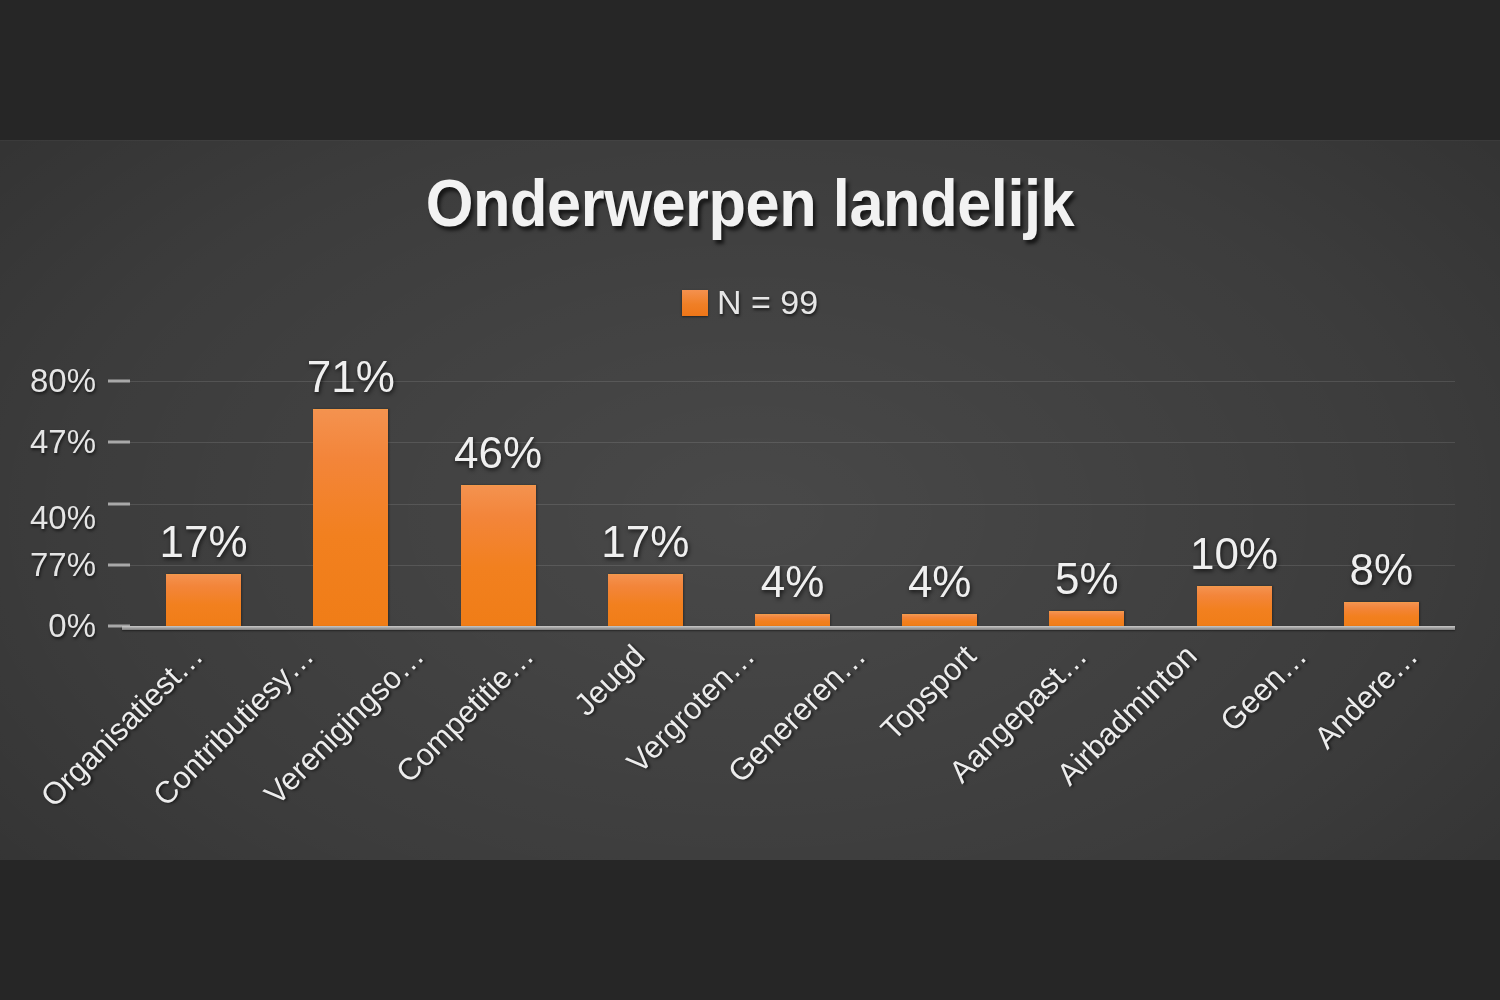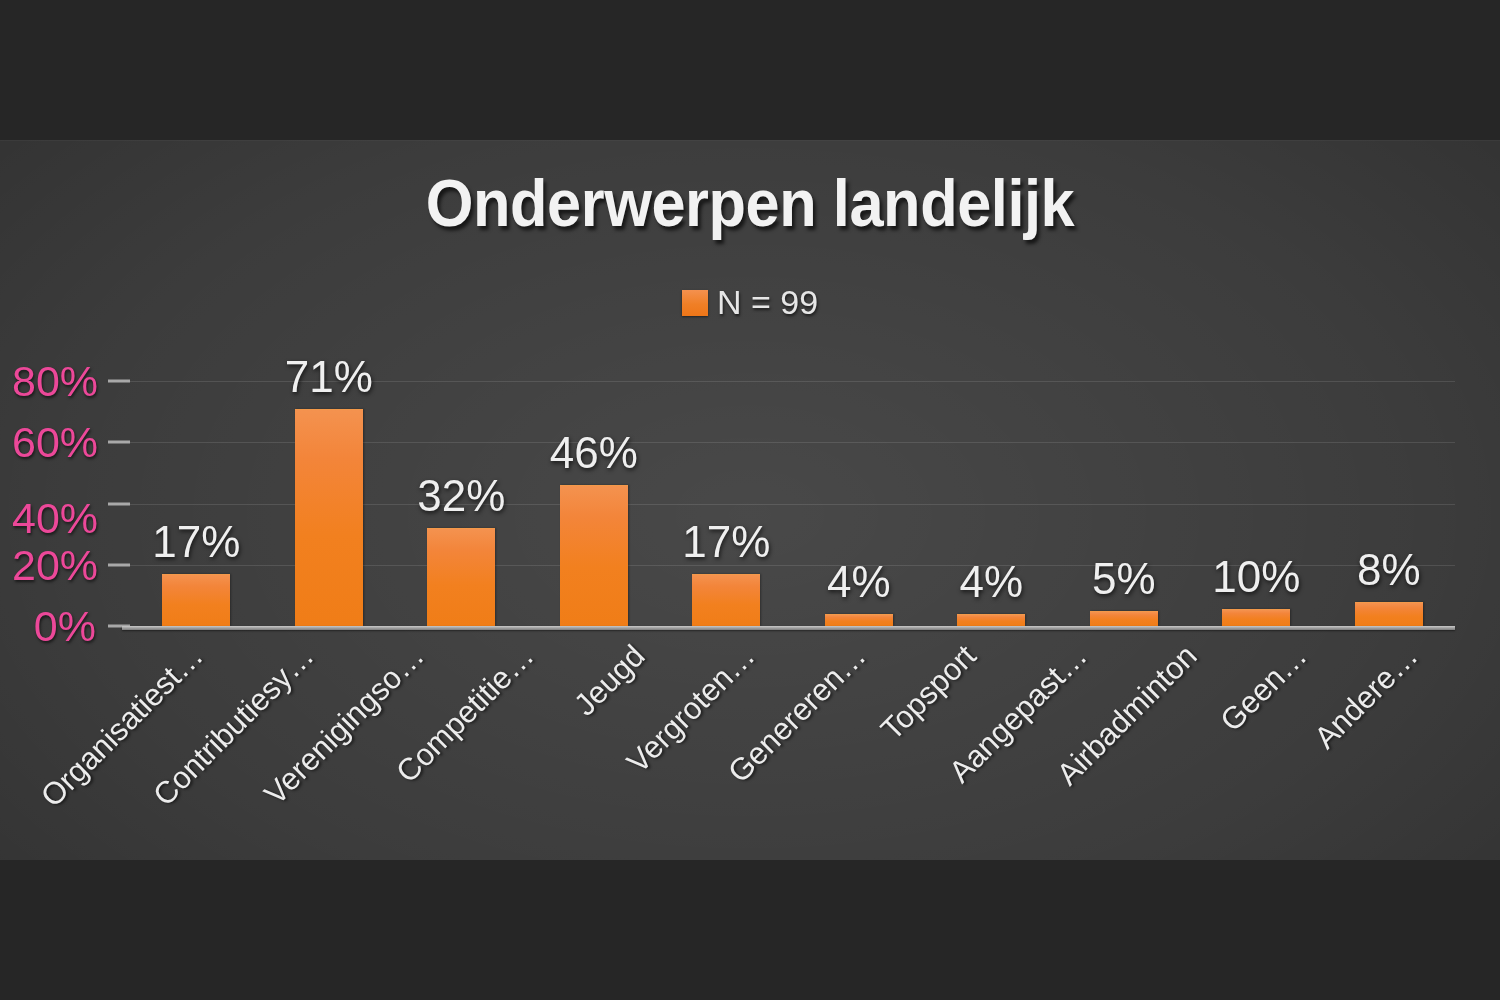--- a/index.html
+++ b/index.html
@@ -82,22 +82,22 @@
     background:linear-gradient(180deg,#c9c9c9 0%, #9a9a9a 60%, #7d7d7d 100%);
     box-shadow:0 1px 2px rgba(0,0,0,0.45);
   }
 
   
   .ytick{
     position:absolute;
     right:1333px;
     width:110px;
     text-align:right;
-    font-size:43px;
-    color:#ec4899;
+    font-size:33px;
+    color:#e5e5e5;
     text-shadow:1px 2px 3px rgba(0,0,0,0.6);
     transform:translateY(-50%);
     padding-right:26px;
   }
   .ytick-dash{
     position:absolute;
     right:1325px;
     width:22px; height:3px;
     background:#a8a8a8;
     transform:translateY(-50%);
@@ -177,46 +177,41 @@
   <div id="plot">
     <div id="gridlines">
         <div class="gridline" style="top: 183.75px;"></div>
         <div class="gridline" style="top: 122.5px;"></div>
         <div class="gridline" style="top: 61.25px;"></div>
         <div class="gridline" style="top: 0px;"></div>
       </div>
     <div id="yticks">
         <div class="ytick" style="top: 245px;">0%</div>
         <div class="ytick-dash" style="top: 245px;"></div>
-        <div class="ytick" style="top: 183.75px;">20%</div>
+        <div class="ytick" style="top: 183.75px;">77%</div>
         <div class="ytick-dash" style="top: 183.75px;"></div>
         <div class="ytick" style="top: 137px;">40%</div>
         <div class="ytick-dash" style="top: 122.5px;"></div>
-        <div class="ytick" style="top: 61.25px;">60%</div>
+        <div class="ytick" style="top: 61.25px;">47%</div>
         <div class="ytick-dash" style="top: 61.25px;"></div>
         <div class="ytick" style="top: 0px;">80%</div>
         <div class="ytick-dash" style="top: 0px;"></div>
       </div>
     <div id="bars">
         <div class="slot">
           <div class="bar" style="height: 52.0625px;">
             <div class="bar-label">17%</div>
           </div>
         </div>
         <div class="slot">
           <div class="bar" style="height: 217.438px;">
             <div class="bar-label">71%</div>
           </div>
         </div>
         <div class="slot">
-          <div class="bar" style="height: 98px;">
-            <div class="bar-label">32%</div>
-          </div>
-        </div>
-        <div class="slot">
           <div class="bar" style="height: 140.875px; margin-top: 41px;">
             <div class="bar-label">46%</div>
           </div>
         </div>
         <div class="slot">
           <div class="bar" style="height: 52.0625px;">
             <div class="bar-label">17%</div>
           </div>
         </div>
         <div class="slot">
@@ -228,21 +223,21 @@
           <div class="bar" style="height: 12.25px;">
             <div class="bar-label">4%</div>
           </div>
         </div>
         <div class="slot">
           <div class="bar" style="height: 15.3125px;">
             <div class="bar-label">5%</div>
           </div>
         </div>
         <div class="slot">
-          <div class="bar" style="height: 17px;">
+          <div class="bar" style="height: 40px;">
             <div class="bar-label">10%</div>
           </div>
         </div>
         <div class="slot">
           <div class="bar" style="height: 24.5px;">
             <div class="bar-label">8%</div>
           </div>
         </div>
       </div>
     <div id="axis-line"></div>

